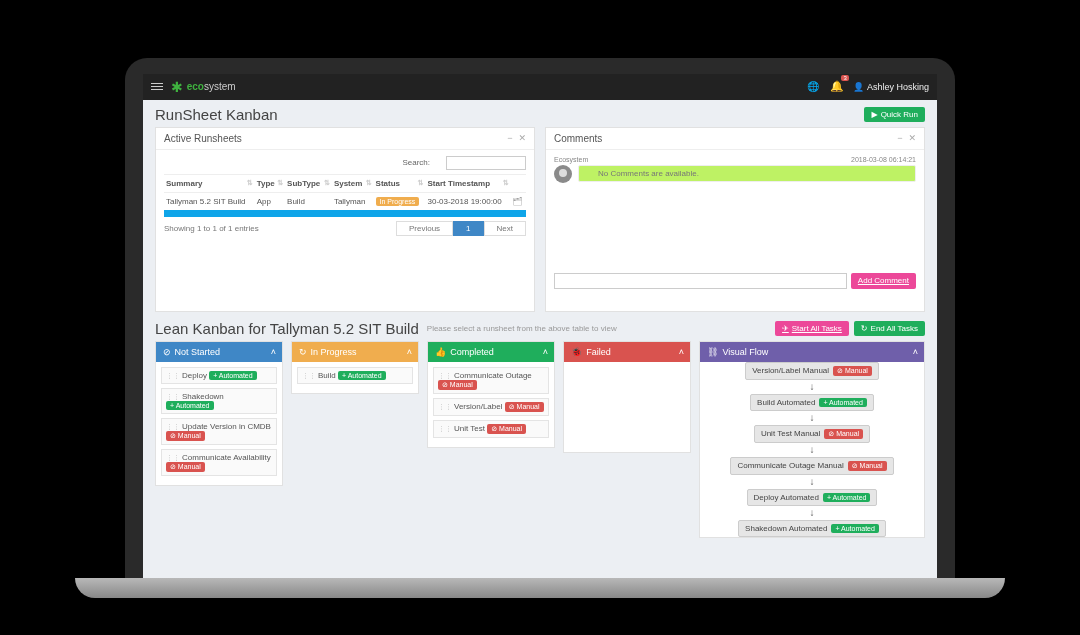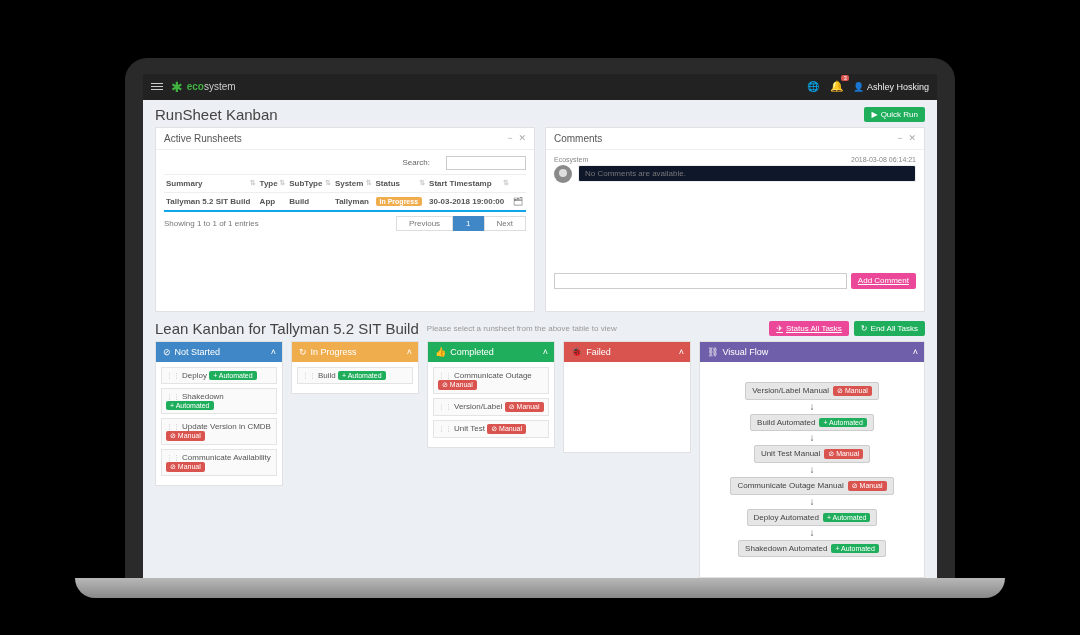--- a/index.html
+++ b/index.html
@@ -28,55 +28,55 @@
 .row { display: flex; gap: 10px; }
 .panel { background: #fff; border: 1px solid #e1e1e1; flex: 1; }
 .panel-head { padding: 5px 8px; font-size: 10px; color: #555; border-bottom: 1px solid #eee; display: flex; align-items: center; }
 .panel-actions { display: flex; gap: 6px; color: #aaa; cursor: pointer; font-size: 9px; }
 .panel-body { padding: 6px 8px; }
 .search-row { display: flex; justify-content: flex-end; align-items: center; gap: 16px; font-size: 8px; color: #666; margin-bottom: 4px; }
 .search-row input { width: 80px; height: 14px; border: 1px solid #ccc; font-size: 8px; padding: 0 3px; }
 table { width: 100%; border-collapse: collapse; font-size: 8px; }
 th { text-align: left; font-weight: 600; color: #555; padding: 4px 2px; border-top: 1px solid #eee; border-bottom: 1px solid #eee; }
 th .sort { float: right; color: #ccc; font-size: 7px; }
-td { padding: 4px 2px; color: #555; border-bottom: 2px solid #0ea5e9; font-weight: bold; }
+td { padding: 4px 2px; color: #555; border-bottom: 7px solid #0ea5e9; }
 .badge { display: inline-block; padding: 1px 4px; border-radius: 2px; font-size: 7px; color: #fff; }
 .badge-orange { background: #f0ad4e; }
 .badge-red { background: #d9534f; }
 .badge-green { background: #1fae5c; }
 .tbl-foot { display: flex; align-items: center; font-size: 8px; color: #777; margin-top: 4px; }
 .pager { display: flex; gap: 0; margin-left: auto; }
 .pager span { border: 1px solid #ddd; padding: 2px 12px; color: #777; cursor: pointer; }
 .pager .cur { background: #3f87c6; color: #fff; border-color: #3f87c6; }
 .comments-body { padding: 6px 8px; height: 145px; display: flex; flex-direction: column; position: relative; }
 .c-header { display: flex; justify-content: space-between; font-size: 7px; color: #888; }
 .c-row { display: flex; gap: 6px; margin-top: 2px; align-items: flex-start; }
 .avatar { width: 18px; height: 18px; background: #8a8a8a; border-radius: 50%; position: relative; }
 .avatar::after { content: ""; position: absolute; top: 4px; left: 5px; width: 8px; height: 8px; background: #ddd; border-radius: 50%; }
-.c-msg { flex: 1; background: #0f172a; padding: 3px 6px; font-size: 8px; color: #777; border-radius: 2px; border: 1px solid #eee; }
+.c-msg { flex: 1; background: #bef264; padding: 3px 19px; font-size: 8px; color: #777; border-radius: 2px; border: 1px solid #eee; }
 .c-input-row { display: flex; gap: 4px; margin-top: auto; }
 .c-input { flex: 1; height: 16px; border: 1px solid #ccc; }
 .kanban-head { display: flex; align-items: center; margin: 8px 0 4px 0; gap: 8px; }
 .kanban-title { font-size: 15px; color: #444; }
 .kanban-sub { font-size: 8px; color: #999; }
 .kanban-actions { margin-left: auto; display: flex; gap: 5px; }
 .kanban-row { display: flex; gap: 8px; align-items: flex-start; }
 .kcol { background: #fff; border: 1px solid #e1e1e1; width: 128px; }
 .kcol-header { color: #fff; padding: 5px 7px; font-size: 9px; display: flex; align-items: center; gap: 4px; position: relative; }
 .kcol-header .collapse { position: absolute; right: 6px; font-size: 9px; }
 .kh-blue { background: #3f87c6; }
 .kh-orange { background: #f0ad4e; }
 .kh-green { background: #1fae5c; }
 .kh-red { background: #d9534f; }
 .kh-purple { background: #6f5faa; }
 .kcol-body { padding: 5px; min-height: 30px; }
 .card { border: 1px solid #e4e4e4; background: #fafafa; padding: 3px 4px; margin-bottom: 4px; font-size: 8px; color: #555; }
 .card .grip { color: #bbb; margin-right: 2px; font-size: 7px; }
 .vfcol { flex: 1; background: #fff; border: 1px solid #e1e1e1; }
-.vf-body { padding: 20px; display: flex; flex-direction: column; align-items: center; gap: 2px; }
+.vf-body { padding: 0; display: flex; flex-direction: column; align-items: center; gap: 2px; }
 .vf-node { background: #e6e6e6; border: 1px solid #ccc; padding: 3px 6px; font-size: 8px; color: #444; border-radius: 2px; display: flex; align-items: center; gap: 4px; }
 .vf-arrow { color: #555; font-size: 10px; line-height: 1; }
 .panel.runsheets { height: 185px; }
 .panel.comments { height: 185px; }
 .kcol.failed .kcol-body { height: 90px; }
 </style>
 </head>
 <body>
 
 <div class="laptop">
@@ -183,21 +183,21 @@
             <button class="btn btn-blue">Add Comment</button>
           </div>
         </div>
       </div>
     </div>
 
     <div class="kanban-head">
       <span class="kanban-title">Lean Kanban for Tallyman 5.2 SIT Build</span>
       <span class="kanban-sub">Please select a runsheet from the above table to view</span>
       <div class="kanban-actions">
-        <button class="btn btn-blue">✈ <span>Status All Tasks</span></button>
+        <button class="btn btn-blue">✈ <span>Start All Tasks</span></button>
         <button class="btn btn-green">↻ <span>End All Tasks</span></button>
       </div>
     </div>
 
     <div class="kanban-row">
       <div class="kcol">
         <div class="kcol-header kh-blue">
               <span>⊘</span>
               <span>Not Started</span>
               <span class="collapse">˄</span>

